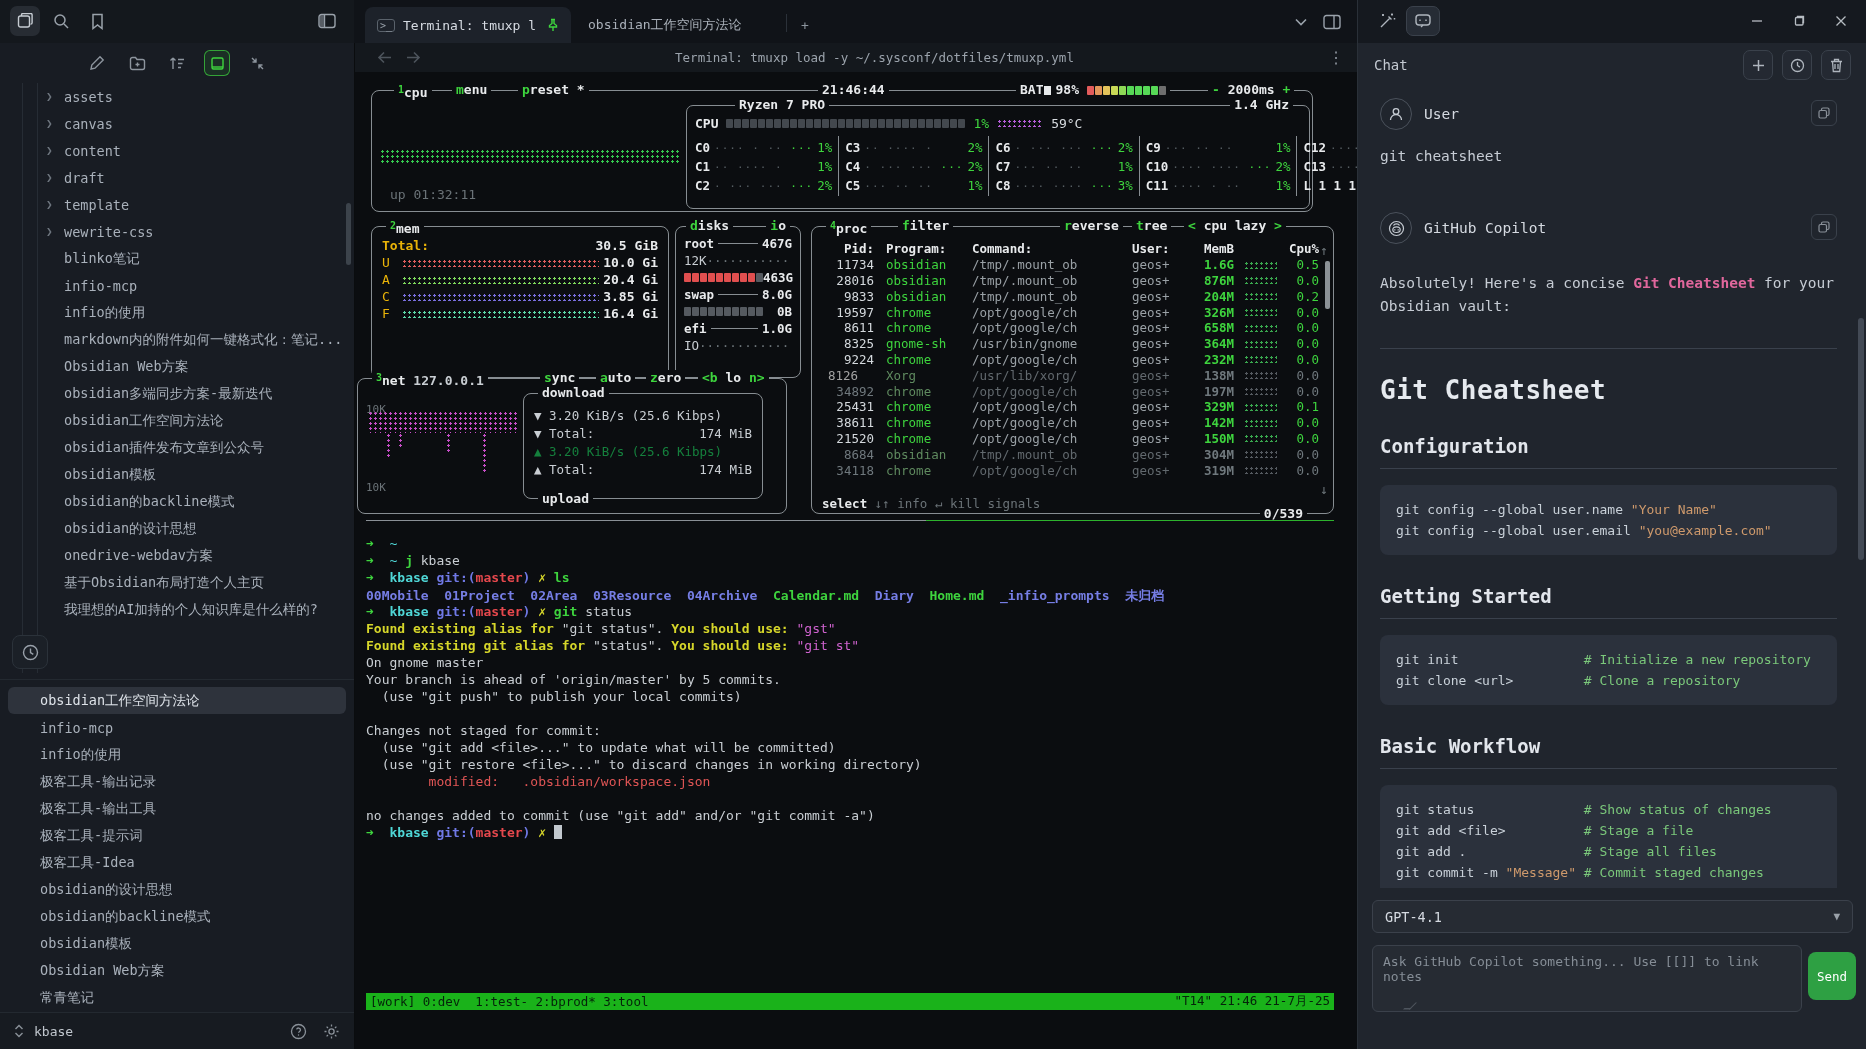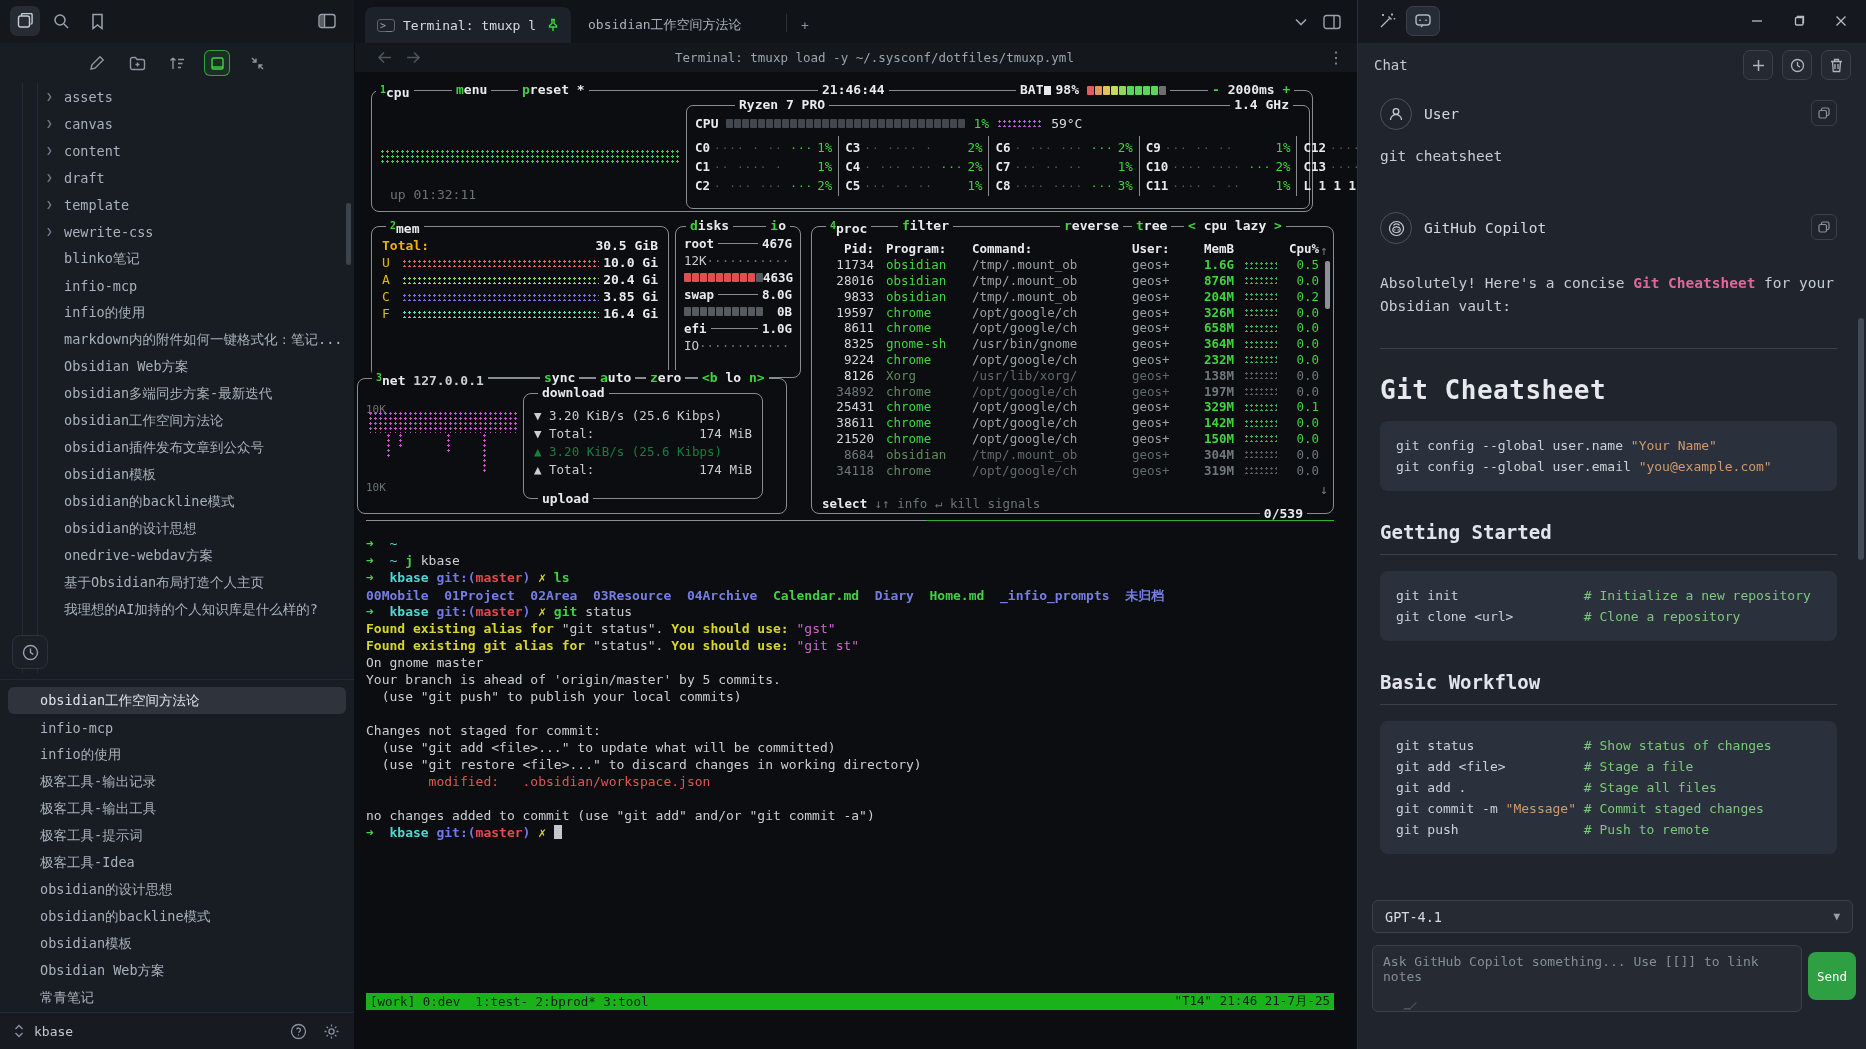--- a/index.html
+++ b/index.html
@@ -354,21 +354,21 @@
         <svg width="15" height="13" viewBox="0 0 15 13" fill="none" stroke="currentColor" stroke-width="1.6">
             <path d="M8 1.5l5 5-5 5M13 6.5H1"></path>
           </svg>
       </span>
       <span class="ttitle">Terminal: tmuxp load -y ~/.sysconf/dotfiles/tmuxp.yml</span>
       <span style="margin-right:14px; color:#8d959e">⋮</span>
     </div>
     <div id="termbody">
 
       <div class="box" id="cpubox" style="left:16px; top:18px; width:942px; height:122px">
-        <span class="boxlabel" style="left:4px"><span class="sup">1</span><span class="wt" id="cpu-title">cpu</span></span>
+        <span class="boxlabel" style="left:22px"><span class="sup">1</span><span class="wt" id="cpu-title">cpu</span></span>
         <span class="boxlabel" style="left:80px" id="cpu-opt0"><span class="hk">m</span><span class="wt">enu</span></span>
         <span class="boxlabel" style="left:146px" id="cpu-opt1"><span class="hk">p</span><span class="wt">reset *</span></span>
         <span class="boxlabel" style="left:446px">21:46:44</span>
         <span class="boxlabel" style="left:644px"><span id="batlab"><span class="wt">BAT</span><span style="display: inline-block; width: 7px; height: 9px; background: rgb(232, 234, 236); margin: 0px 4px 0px 1px; vertical-align: -1px;"></span><span class="wt">98%</span></span> <span id="batblocks" class="blocks">
               <i style="background: rgb(227, 91, 91);"></i>
               <i style="background: rgb(227, 150, 91);"></i>
               <i style="background: rgb(227, 195, 91);"></i>
               <i style="background: rgb(201, 217, 87);"></i>
               <i style="background: rgb(143, 217, 87);"></i>
               <i style="background: rgb(87, 217, 87);"></i>
@@ -676,21 +676,21 @@
             <div class="prow">
               <span class="c1" style="color: rgb(212, 217, 221);">9224</span>
               <span class="c2" style="color: rgb(62, 212, 62);">chrome</span>
               <span class="c3" style="color: rgb(154, 161, 166);">/opt/google/ch</span>
               <span class="c4" style="color: rgb(154, 161, 166);">geos+</span>
               <span class="c5" style="color: rgb(62, 212, 62); font-weight: bold;">232M</span>
               <span class="cdot dotg" style="--dc: #3aa84f;"></span>
               <span class="c6" style="color: rgb(62, 212, 62);">0.0</span>
             </div>
             <div class="prow">
-              <span class="c1" style="color: #e5e5e5;">8126</span>
+              <span class="c1" style="color: #a3a3a3; text-align: center;">8126</span>
               <span class="c2" style="color: rgb(95, 138, 95);">Xorg</span>
               <span class="c3" style="color: rgb(98, 105, 110);">/usr/lib/xorg/</span>
               <span class="c4" style="color: rgb(98, 105, 110);">geos+</span>
               <span class="c5" style="color: rgb(111, 120, 125); font-weight: bold;">138M</span>
               <span class="cdot dotg" style="--dc: #555a60;"></span>
               <span class="c6" style="color: rgb(111, 120, 125);">0.0</span>
             </div>
             <div class="prow">
               <span class="c1" style="color: rgb(111, 120, 125);">34892</span>
               <span class="c2" style="color: rgb(95, 138, 95);">chrome</span>
@@ -900,20 +900,21 @@
               <path d="M3.5 3.5v-1A1.5 1.5 0 0 1 5 1h4.5A1.5 1.5 0 0 1 11 2.5V7a1.5 1.5 0 0 1-1.5 1.5h-1"></path>
             </svg>
         </span>
       </div>
 
       <div class="md">
         <p><span>Absolutely! Here's a concise </span><span class="pink">Git Cheatsheet</span><span> for your Obsidian vault:</span></p>
         <hr>
         <h1>Git Cheatsheet</h1>
         <div id="md-sections">
+            <h2>Configuration</h2>
             <div class="codeblock">
               <div class="cline"><span class="cc">git config --global user.name </span><span class="cs">"Your Name"</span></div>
               <div class="cline"><span class="cc">git config --global user.email </span><span class="cs">"you@example.com"</span></div>
             </div>
             <h2>Getting Started</h2>
             <div class="codeblock">
               <div class="cline"><span class="cc">git init                </span><span class="cg"># Initialize a new repository</span></div>
               <div class="cline"><span class="cc">git clone &lt;url&gt;         </span><span class="cg"># Clone a repository</span></div>
             </div>
             <h2>Basic Workflow</h2>

